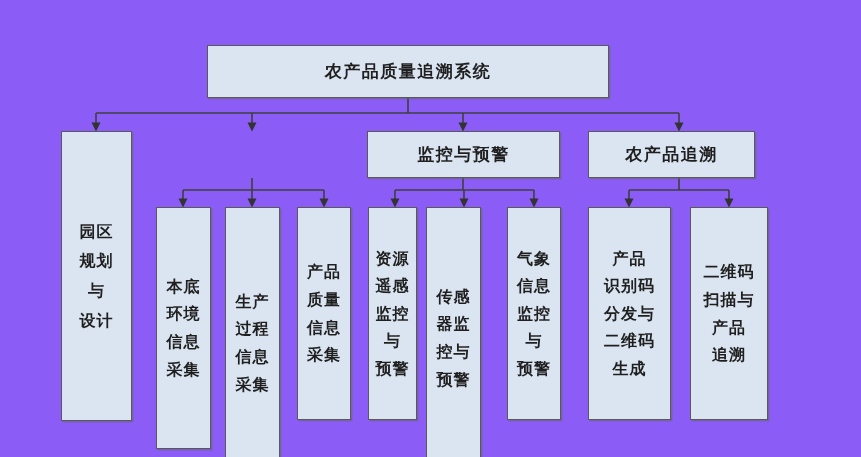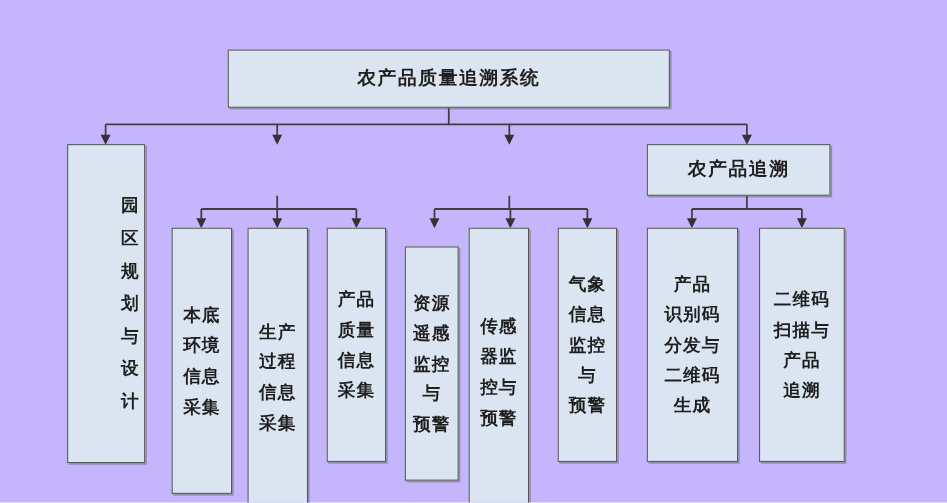--- a/index.html
+++ b/index.html
@@ -1,37 +1,37 @@
 <!DOCTYPE html>
 <html><head>
 <meta charset="utf-8">
 <style>
   html,body{margin:0;padding:0;background:#ffffff;}
   #canvas{
     position:relative;
     width:861px;height:457px;
-    background:#c4b5fd;
+    background:#8b5cf6;
     font-family:"DejaVu Serif","Liberation Serif",serif;
     overflow:hidden;
   }
   #connectors{position:absolute;left:0;top:0;width:861px;height:457px;}
   .box{
     position:absolute;
     background:#dbe5f1;
     border:1.4px solid #595959;
     box-shadow:1.5px 1.5px 0 rgba(100,100,100,.5);
     box-sizing:border-box;
     display:flex;align-items:center;justify-content:center;
     text-align:center;
     white-space:pre-line;
     font-weight:bold;
     color:#1f1f1f;
   }
   .hdr{font-size:17px;letter-spacing:1.5px;line-height:1.25;}
-  .tall{font-size:16px;line-height:1.85;letter-spacing:1px;padding-left:44px;}
+  .tall{font-size:16px;line-height:1.85;letter-spacing:1px;}
   .leaf{font-size:16px;line-height:1.72;letter-spacing:1px;}
   .stroke{stroke:#3f3f3f;stroke-width:1.6;fill:none;}
   .arrow{fill:#333333;stroke:none;}
 </style>
 </head>
 <body>
 
 <div id="canvas">
 
   <svg id="connectors" viewBox="0 0 861 457">
@@ -64,36 +64,37 @@
       <polygon class="arrow" points="724.5,198.5 733.5,198.5 729,207.5"></polygon>
     </g>
   </svg>
 
   <div class="box hdr" style="left:207px;top:45px;width:402px;height:53px">农产品质量追溯系统</div>
 
   <div class="box tall" style="left:61px;top:131px;width:71px;height:290px">园区
 规划
 与
 设计</div>
+  <div class="box hdr" style="left:367px;top:131px;width:193px;height:47px">监控与预警</div>
   <div class="box hdr" style="left:588px;top:131px;width:167px;height:47px">农产品追溯</div>
 
   <div class="box leaf" style="left:156px;top:207px;width:55px;height:242px">本底
 环境
 信息
 采集</div>
   <div class="box leaf" style="left:225px;top:207px;width:55px;height:272px">生产
 过程
 信息
 采集</div>
   <div class="box leaf" style="left:297px;top:207px;width:54px;height:213px">产品
 质量
 信息
 采集</div>
 
-  <div class="box leaf" style="left:368px;top:224px;width:49px;height:213px">资源
+  <div class="box leaf" style="left:368px;top:207px;width:49px;height:213px">资源
 遥感
 监控
 与
 预警</div>
   <div class="box leaf" style="left:426px;top:207px;width:55px;height:262px">传感
 器监
 控与
 预警</div>
   <div class="box leaf" style="left:507px;top:207px;width:54px;height:213px">气象
 信息

